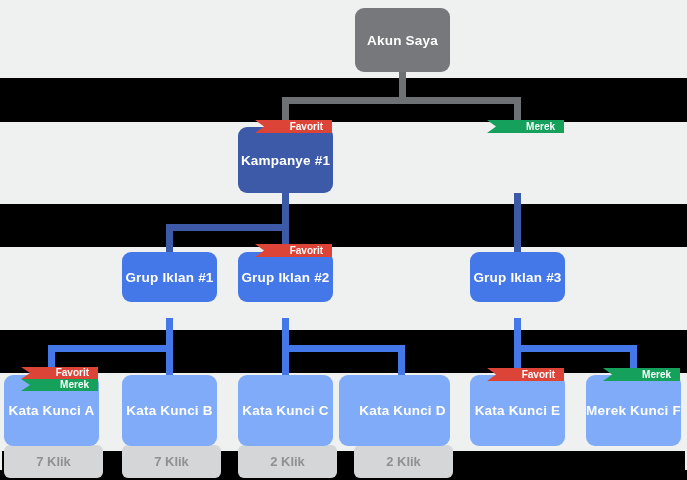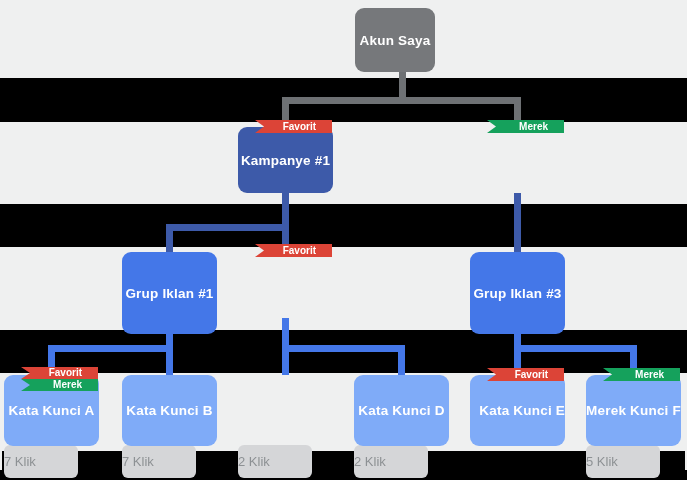--- a/index.html
+++ b/index.html
@@ -42,42 +42,42 @@
   #b8{left:514px;top:318px;width:7px;height:57px;}
   #b9{left:514px;top:345px;width:123px;height:7px;}
   #b10{left:630px;top:345px;width:7px;height:30px;}
 
   
   .node{
     position:absolute;border-radius:9px;color:#fff;font-weight:bold;
     font-size:13.5px;display:flex;align-items:center;justify-content:center;
     text-align:center;letter-spacing:.2px;
   }
-  #account{left:355px;top:8px;width:80px;height:64px;background:var(--account-box,#76787b);}
+  #account{left:355px;top:8px;width:95px;height:64px;background:var(--account-box,#76787b);}
   .campaign{top:127px;width:95px;height:66px;background:var(--campaign-box,#3d5aa9);}
   #campaign-1{left:238px;align-items:center;} #campaign-2{left:470px;}
-  .adgroup{top:252px;width:95px;height:82px;background:var(--ad-group-box,#4477e8);}
+  .adgroup{top:252px;width:95px;height:50px;background:var(--ad-group-box,#4477e8);}
   #adgroup-1{left:122px;} #adgroup-2{left:238px;} #adgroup-3{left:470px;}
   .keyword{top:375px;width:95px;height:71px;background:var(--keyword-box,#7fabf8);}
   #keyword-a{left:4px;} #keyword-b{left:122px;} #keyword-c{left:238px;}
-  #keyword-d{left:354px;} #keyword-e{left:470px;justify-content:flex-end;} #keyword-f{left:586px;}
+  #keyword-d{left:339px;padding-left:16px;} #keyword-e{left:470px;} #keyword-f{left:586px;}
 
   
   .clicks{
-    position:absolute;top:445px;width:74px;height:33px;border-radius:6px;
+    position:absolute;top:445px;width:99px;height:33px;border-radius:6px;
     background:var(--clicks-box,#d5d6d8);color:var(--clicks-text,#8d9194);
-    font-weight:normal;font-size:13px;display:flex;align-items:center;
+    font-weight:bold;font-size:13px;display:flex;align-items:center;justify-content:center;
   }
   #clicks-a{left:4px;} #clicks-b{left:122px;} #clicks-c{left:238px;}
   #clicks-d{left:354px;} #clicks-e{left:470px;} #clicks-f{left:586px;}
 
   
   .ribbon{
     position:absolute;width:77px;height:13px;line-height:13px;color:#fff;
-    font-size:10px;font-weight:bold;text-align:right;padding-right:16px;
+    font-size:10px;font-weight:bold;text-align:right;padding-right:9px;
     box-sizing:border-box;
     clip-path:polygon(0 0,100% 0,100% 100%,0 100%,9px 50%);
   }
   .ribbon-favorit{background:var(--ribbon-favorit,#dc4437);}
   .ribbon-merek{background:var(--ribbon-merek,#15a15c);}
   #ribbon-campaign-1{left:255px;top:120px;}
   #ribbon-campaign-2{left:487px;top:120px;}
   #ribbon-adgroup-2{left:255px;top:244px;}
   #ribbon-keyword-a-favorit{left:21px;top:367px;height:12px;line-height:12px;}
   #ribbon-keyword-a-merek{left:21px;top:379px;height:12px;line-height:12px;}
@@ -122,44 +122,47 @@
     </div>
   <div class="clicks" id="clicks-b">
       <span>7 Klik</span>
     </div>
   <div class="clicks" id="clicks-c">
       <span>2 Klik</span>
     </div>
   <div class="clicks" id="clicks-d">
       <span>2 Klik</span>
     </div>
-  <div class="clicks" id="clicks-f">
-      <span>5 Klik</span>
-    </div>
 
   <div class="node" id="account">
       <span>Akun Saya</span>
     </div>
 
   <div class="node campaign" id="campaign-1">
       <span>Kampanye #1</span>
     </div>
 
   <div class="node adgroup" id="adgroup-1">
       <span>Grup Iklan #1</span>
     </div>
+  <div class="node adgroup" id="adgroup-2">
+      <span>Grup Iklan #2</span>
+    </div>
   <div class="node adgroup" id="adgroup-3">
       <span>Grup Iklan #3</span>
     </div>
 
   <div class="node keyword" id="keyword-b">
       <span>Kata Kunci B</span>
     </div>
   <div class="node keyword" id="keyword-a">
       <span>Kata Kunci A</span>
+    </div>
+  <div class="node keyword" id="keyword-c">
+      <span>Kata Kunci C</span>
     </div>
   <div class="node keyword" id="keyword-d">
       <span>Kata Kunci D</span>
     </div>
   <div class="node keyword" id="keyword-e">
       <span>Kata Kunci E</span>
     </div>
   <div class="node keyword" id="keyword-f">
       <span>Merek Kunci F</span>
     </div>

